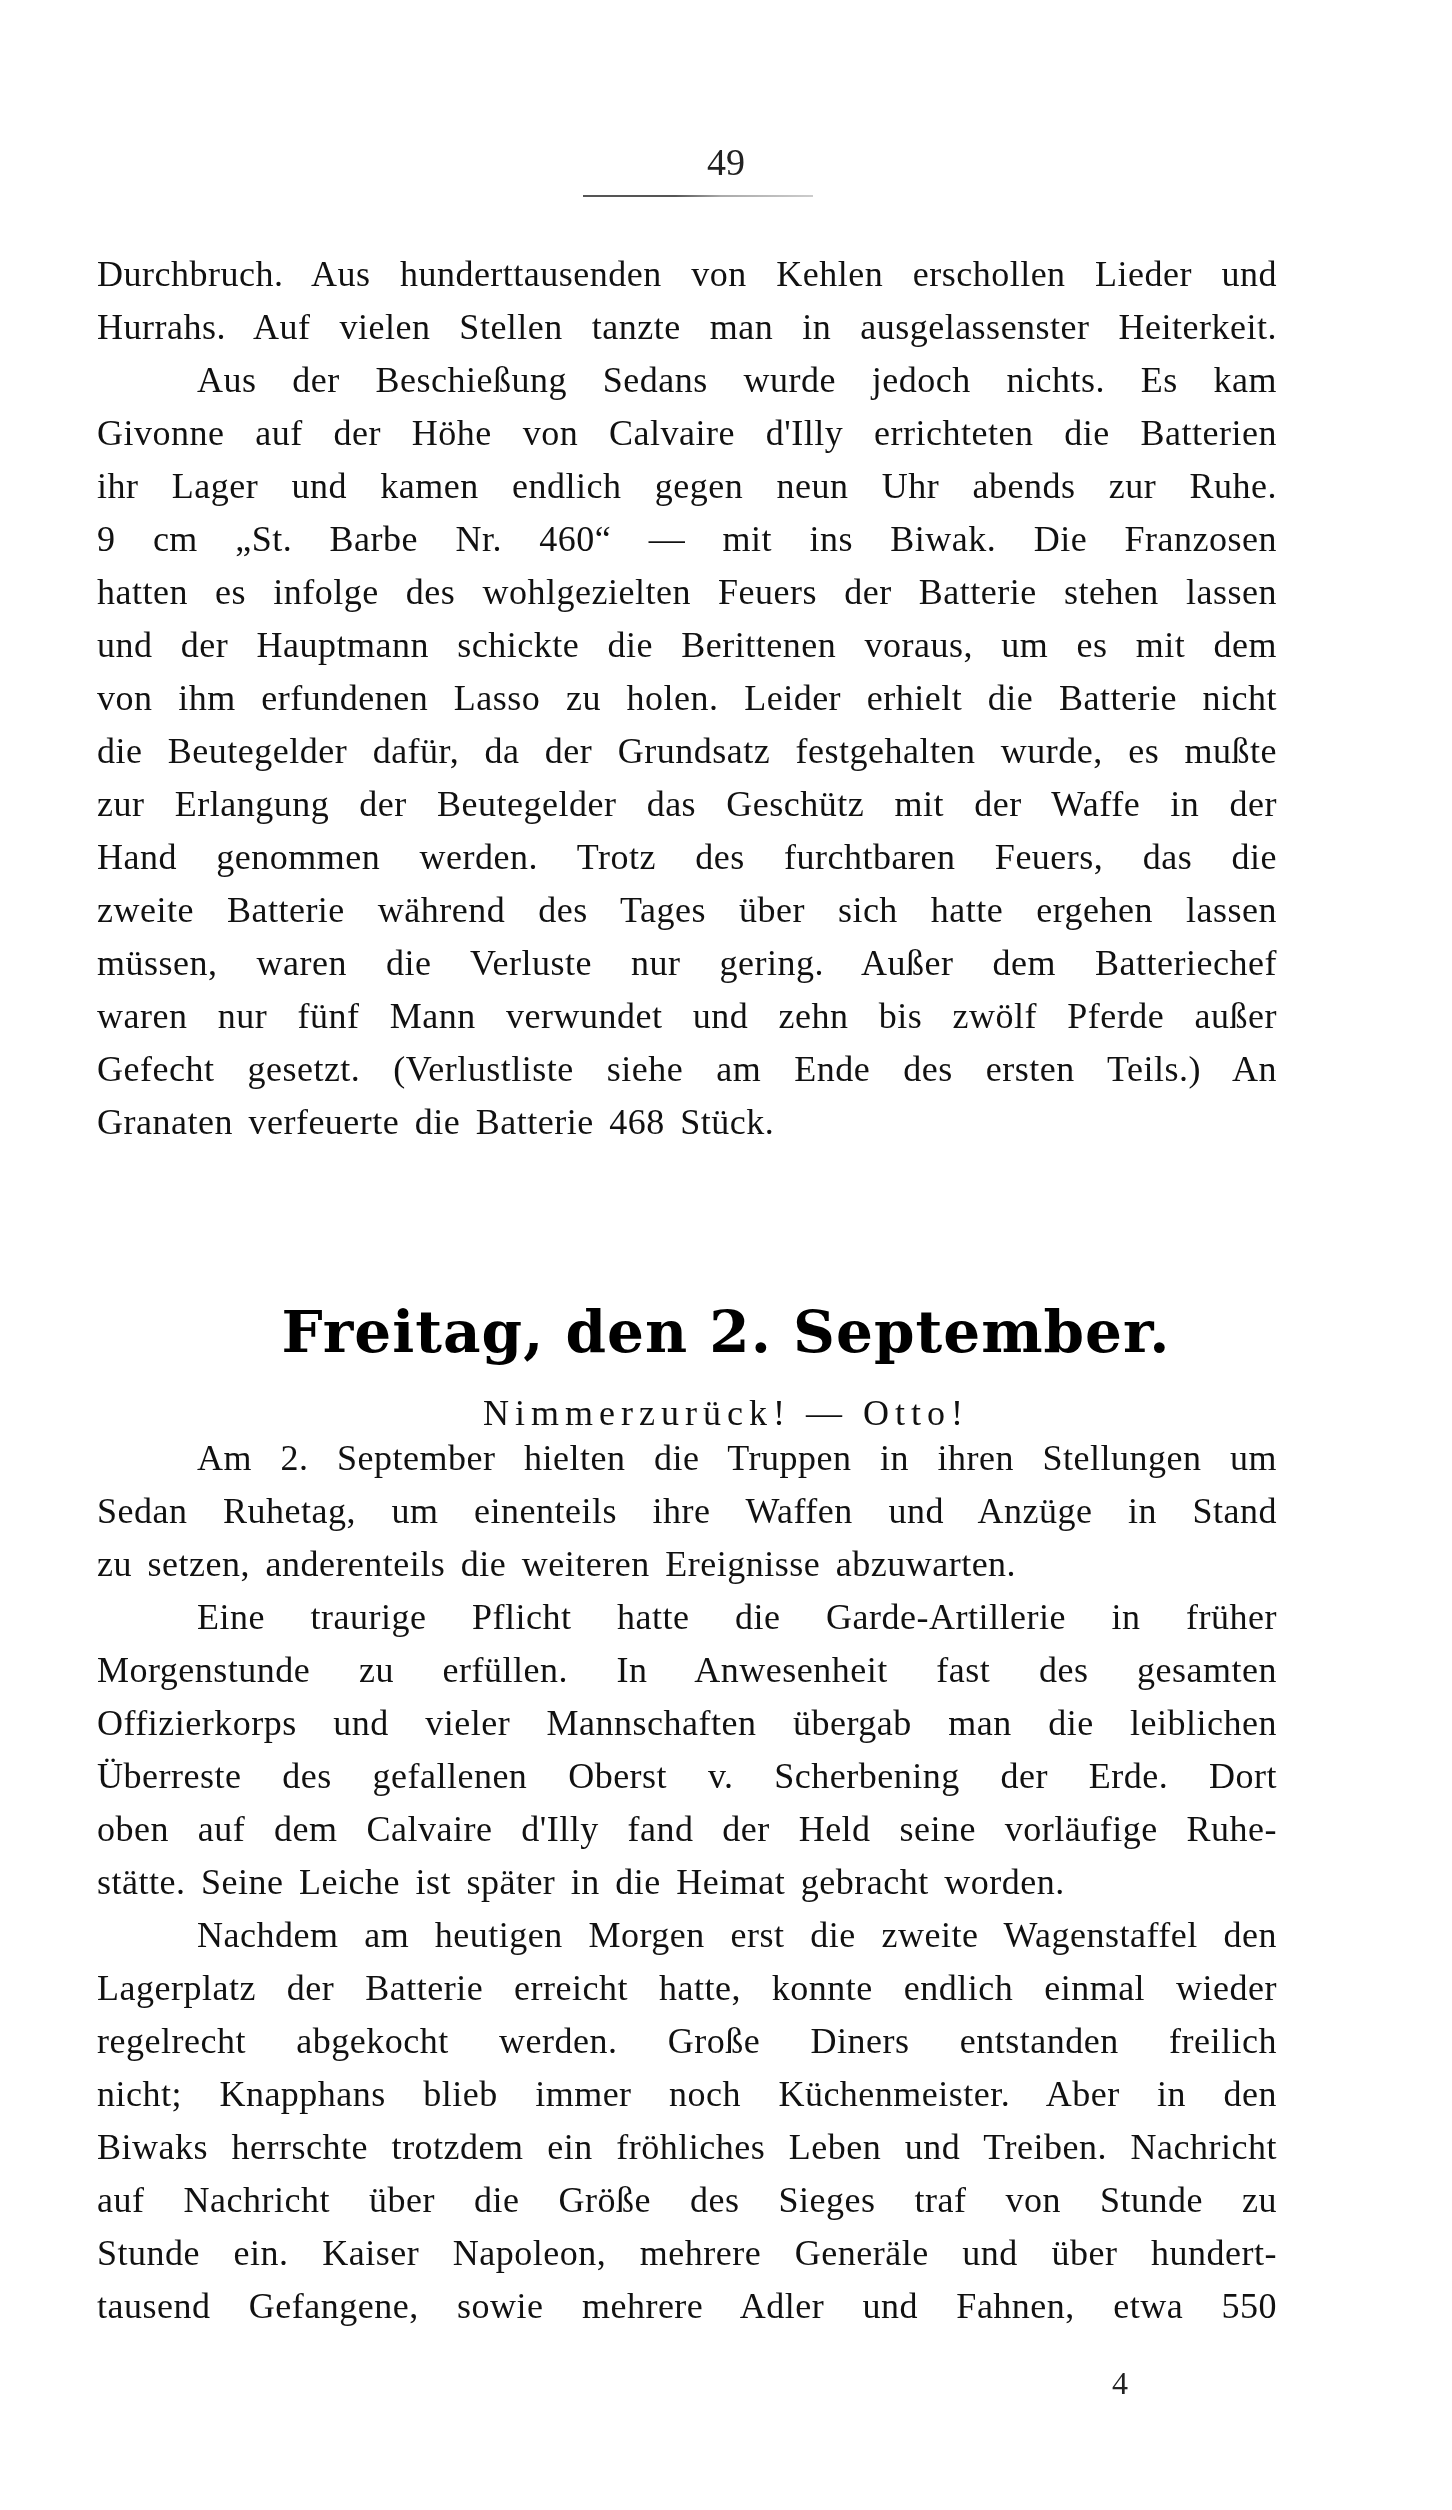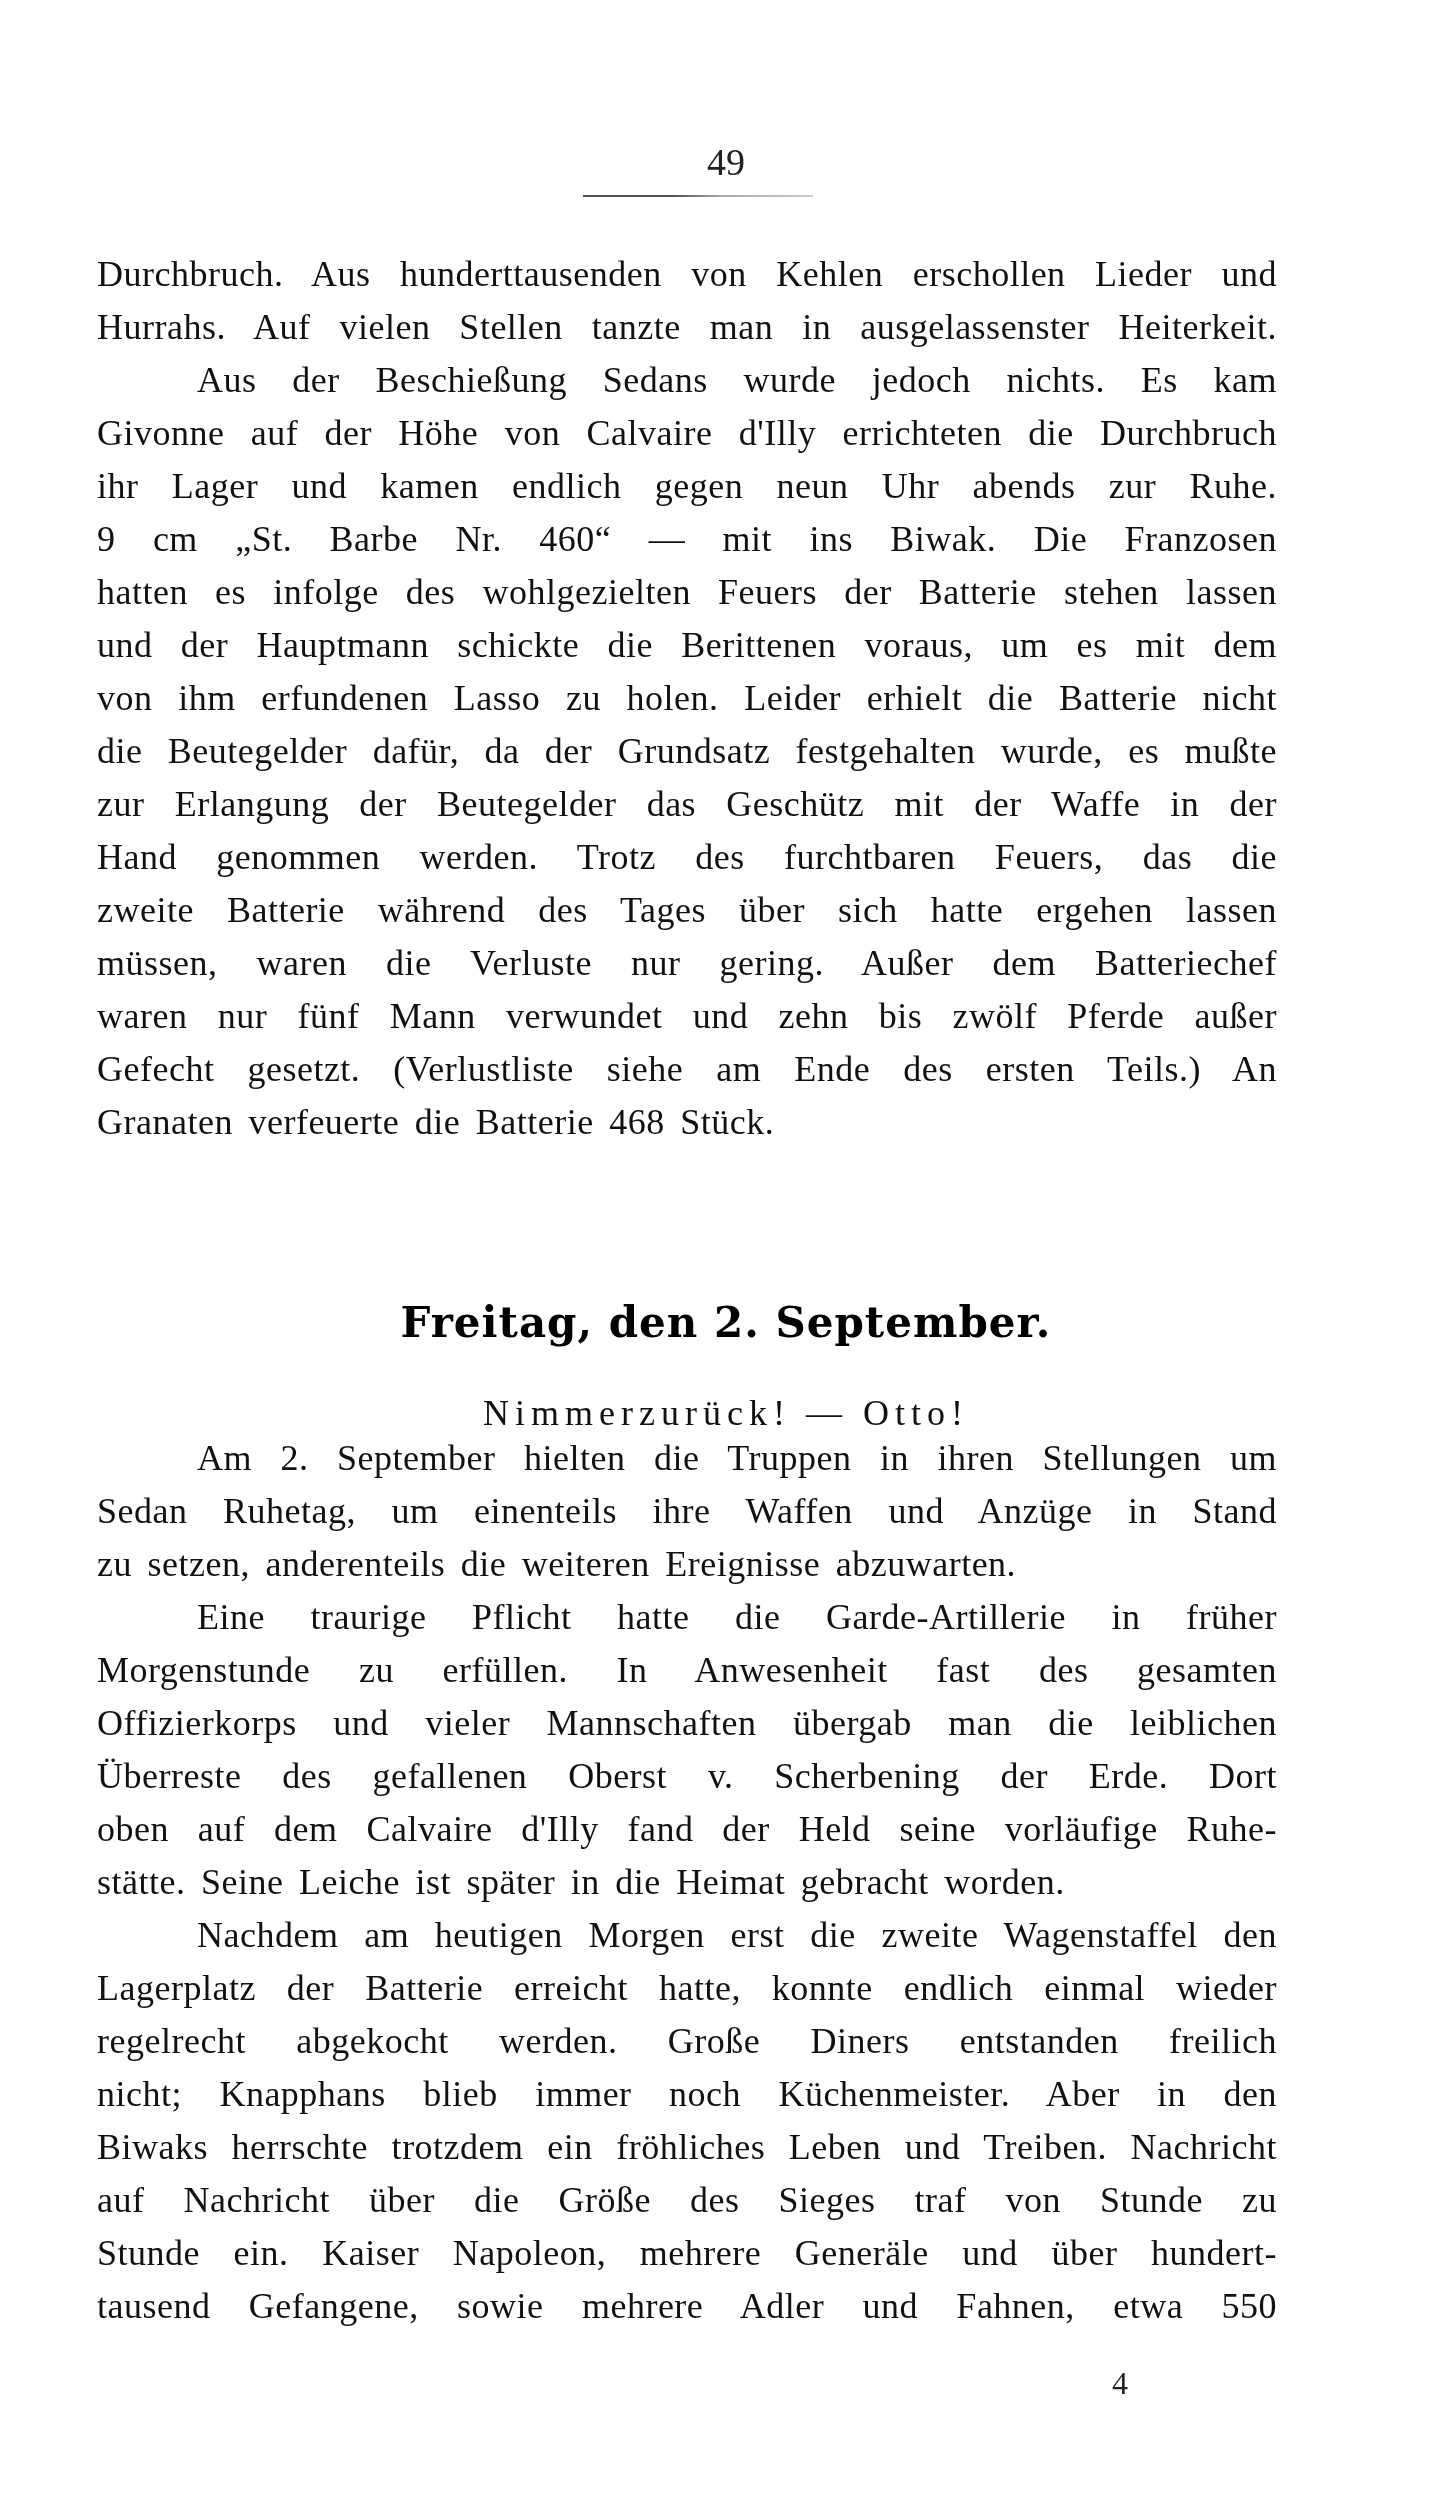--- a/index.html
+++ b/index.html
@@ -10,21 +10,21 @@
     .head-rule { position: absolute; top: 195px; left: 583px; width: 230px; height: 2px;
                  background: linear-gradient(to right, #555 0%, #555 40%, #aaa 60%, #ccc 100%); }
     .body-text { position: absolute; left: 97px; width: 1180px; top: 248px; }
     .line { display: block; height: 53px; line-height: 53px; font-size: 36px;
             text-align: justify; text-align-last: justify; white-space: nowrap;
             font-family: "Liberation Serif", serif; letter-spacing: 0.5px; word-spacing: 6px; }
     .line.indent { padding-left: 100px; }
     .line.last { text-align-last: left; }
     .line > span { display: block; }
     .heading { position: absolute; top: 1298px; left: 0; width: 1452px; text-align: center;
-               font-size: 42px; font-weight: bold; font-family: "DejaVu Serif", serif;
+               font-size: 58px; font-weight: bold; font-family: "DejaVu Serif", serif;
                letter-spacing: 1px; color: #000; }
     .subtitle { position: absolute; top: 1372px; left: 0; width: 1452px; text-align: center;
                 font-size: 36px; letter-spacing: 6px; font-family: "Liberation Serif", serif; margin-top: 20px; }
     .body-text-2 { position: absolute; left: 97px; width: 1180px; top: 1432px; }
     .signature { position: absolute; top: 2365px; left: 1112px; font-size: 32px;
                  font-family: "Liberation Serif", serif; color: #222; }
   </style>
 </head>
 <body>
 
@@ -35,21 +35,21 @@
   <div class="line">
       <span>Durchbruch. Aus hunderttausenden von Kehlen erschollen Lieder und</span>
     </div>
   <div class="line">
       <span>Hurrahs. Auf vielen Stellen tanzte man in ausgelassenster Heiterkeit.</span>
     </div>
   <div class="line indent">
       <span>Aus der Beschießung Sedans wurde jedoch nichts. Es kam</span>
     </div>
   <div class="line">
-      <span>Givonne auf der Höhe von Calvaire d'Illy errichteten die Durchbruch</span>
+      <span>Givonne auf der Höhe von Calvaire d'Illy errichteten die Batterien</span>
     </div>
   <div class="line">
       <span>ihr Lager und kamen endlich gegen neun Uhr abends zur Ruhe.</span>
     </div>
   <div class="line">
       <span>9 cm „St. Barbe Nr. 460“ — mit ins Biwak. Die Franzosen</span>
     </div>
   <div class="line">
       <span>hatten es infolge des wohlgezielten Feuers der Batterie stehen lassen</span>
     </div>

